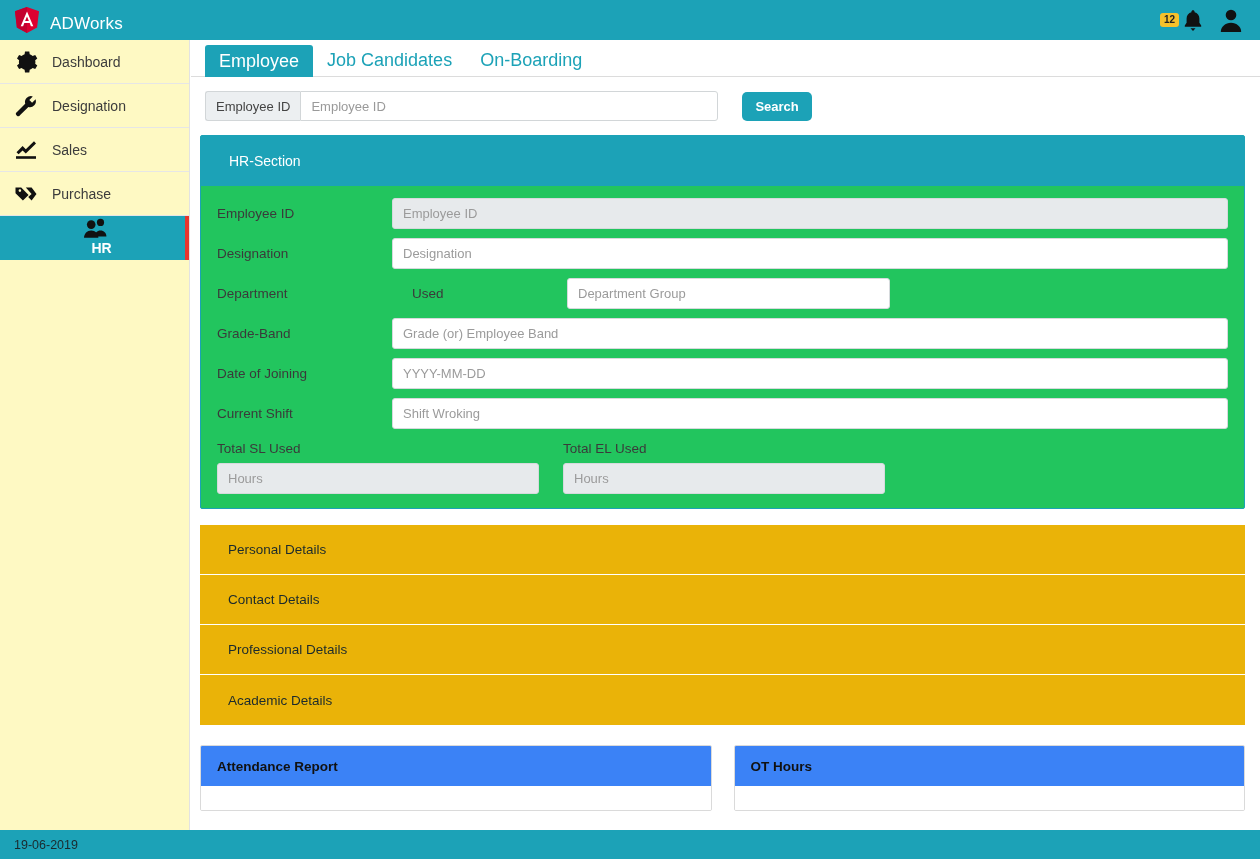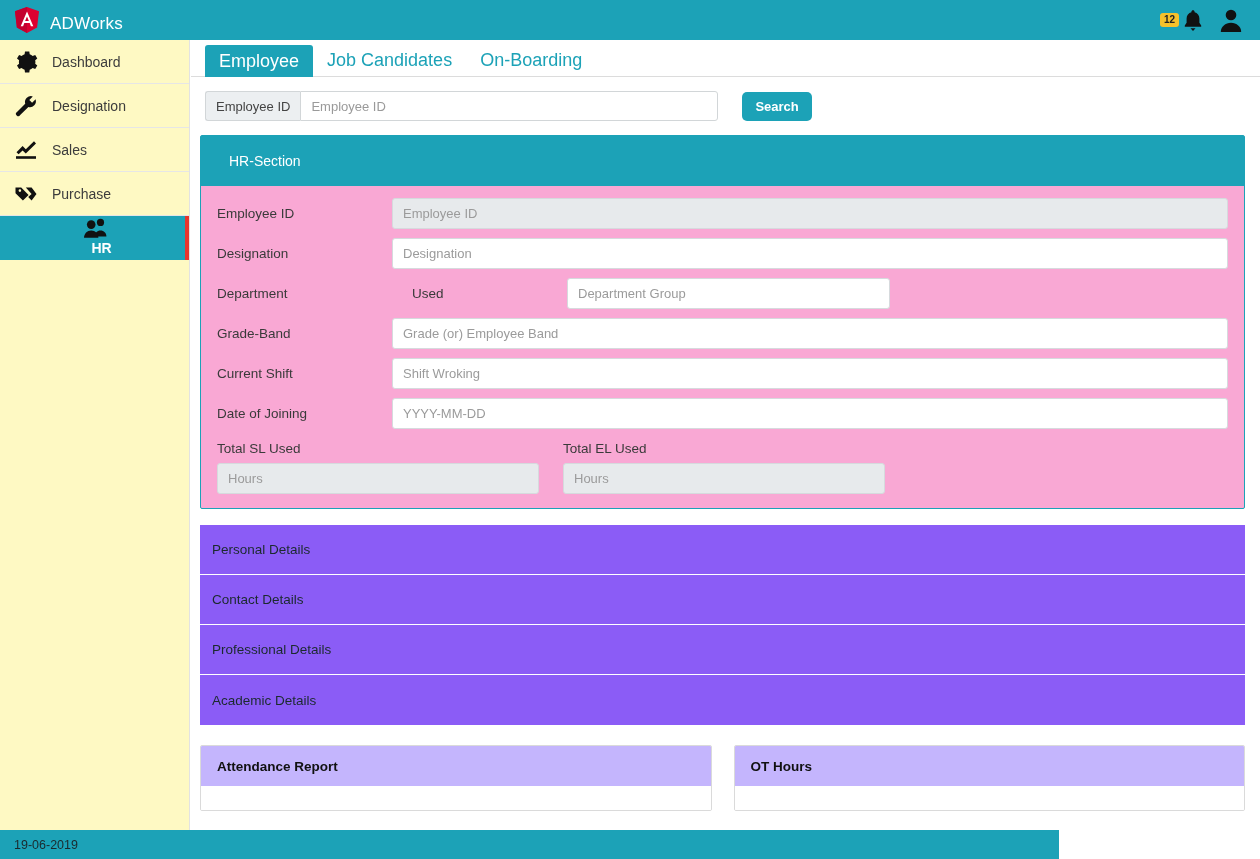--- a/index.html
+++ b/index.html
@@ -107,21 +107,21 @@
   .btn-search {
     margin-left: 24px; height: 29px; padding: 0 13px;
     background: #1ca2b7; color: #ffffff; border: none; border-radius: 5px;
     font-size: 13px; font-weight: bold; cursor: pointer;
     font-family: "Liberation Sans", sans-serif;
   }
 
   
   .panel {
     margin: 14px 0 16px 9px; width: 1045px;
-    border: 1px solid #1ca2b7; border-radius: 2px; background: #f9a8d4;
+    border: 1px solid #1ca2b7; border-radius: 2px; background: #22c55e;
   }
   .panel-head {
     background: #1ca2b7; color: #ffffff;
     height: 50px; display: flex; align-items: center;
     padding-left: 28px; font-size: 14px;
   }
   .panel-body { padding: 12px 16px 14px 16px; }
 
   .frow { display: flex; align-items: center; margin-bottom: 9px; }
   .flabel {
@@ -144,44 +144,44 @@
   .leaverow { display: flex; margin-top: 12px; }
   .leavecol { width: 346px; padding-right: 24px; }
   .leavecol .ll {
     font-size: 13.5px; color: #3a3a3a; display: block; margin-bottom: 7px;
   }
   .leavecol .fctl { width: 100%; }
 
   
   .accordion { margin: 11px 0 0 9px; width: 1045px; }
   .acc-item {
-    background: #8b5cf6; height: 50px;
-    display: flex; align-items: center; padding-left: 12px;
+    background: #eab308; height: 50px;
+    display: flex; align-items: center; padding-left: 28px;
     color: #1b2a2d; font-size: 13.5px; cursor: pointer;
     border-bottom: 1px solid #ffffff;
   }
   .acc-item:last-child { border-bottom: none; }
 
   
   .cards { display: flex; margin: 20px 0 0 9px; width: 1045px; gap: 22px; }
   .card {
     flex: 1; border: 1px solid #dadada; border-radius: 2px;
     background: #ffffff; overflow: hidden;
   }
   .card-head {
-    background: #c4b5fd; color: #111111; font-weight: bold;
+    background: #3b82f6; color: #111111; font-weight: bold;
     font-size: 13.5px; height: 40px;
     display: flex; align-items: center; padding-left: 16px;
   }
   .card-body { height: 24px; background: #ffffff; }
 
   
   .footer {
     position: absolute; left: 0; top: 830px;
-    width: 1059px; height: 29px;
+    width: 1260px; height: 29px;
     background: #1ca2b7; color: #1b2a2d;
     display: flex; align-items: center;
     padding-left: 14px; font-size: 12.5px;
   }
 </style>
 </head>
 <body>
 
 <div class="topbar">
   <div class="brand">
@@ -303,27 +303,27 @@
         <span class="glabel">Used</span>
         <input class="fctl half" type="text" placeholder="Department Group" style="">
       </div>
 
       <div class="frow">
         <span class="flabel">Grade-Band</span>
         <input class="fctl wide" type="text" placeholder="Grade (or) Employee Band" style="">
       </div>
 
       <div class="frow">
+        <span class="flabel">Date of Joining</span>
+        <input class="fctl wide" type="text" placeholder="YYYY-MM-DD" style="">
+      </div>
+
+      <div class="frow">
         <span class="flabel">Current Shift</span>
         <input class="fctl wide" type="text" placeholder="Shift Wroking" style="">
-      </div>
-
-      <div class="frow">
-        <span class="flabel">Date of Joining</span>
-        <input class="fctl wide" type="text" placeholder="YYYY-MM-DD" style="">
       </div>
 
       <div class="leaverow">
         <div class="leavecol">
           <span class="ll">Total SL Used</span>
           <input class="fctl" type="text" disabled="" placeholder="Hours" style="">
         </div>
         <div class="leavecol">
           <span class="ll">Total EL Used</span>
           <input class="fctl" type="text" disabled="" placeholder="Hours" style="">

